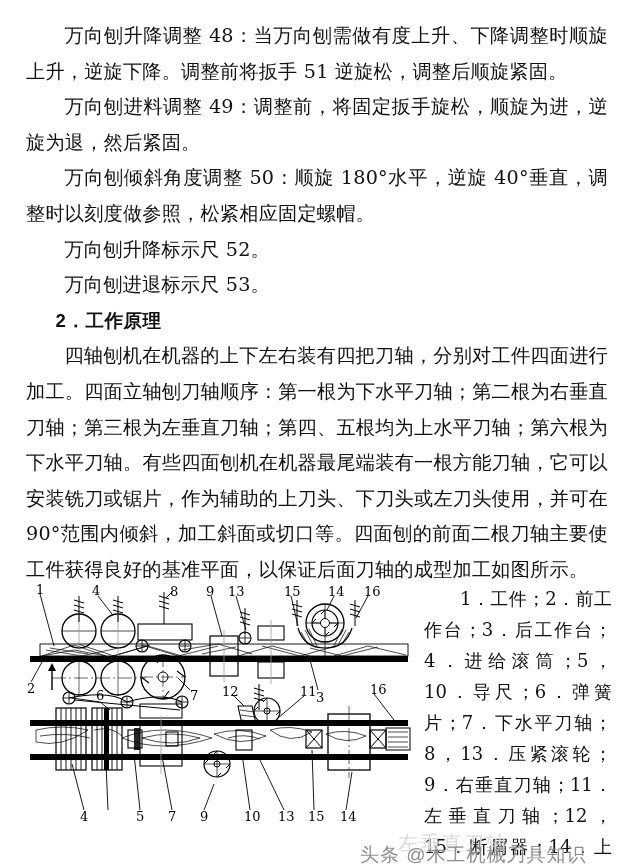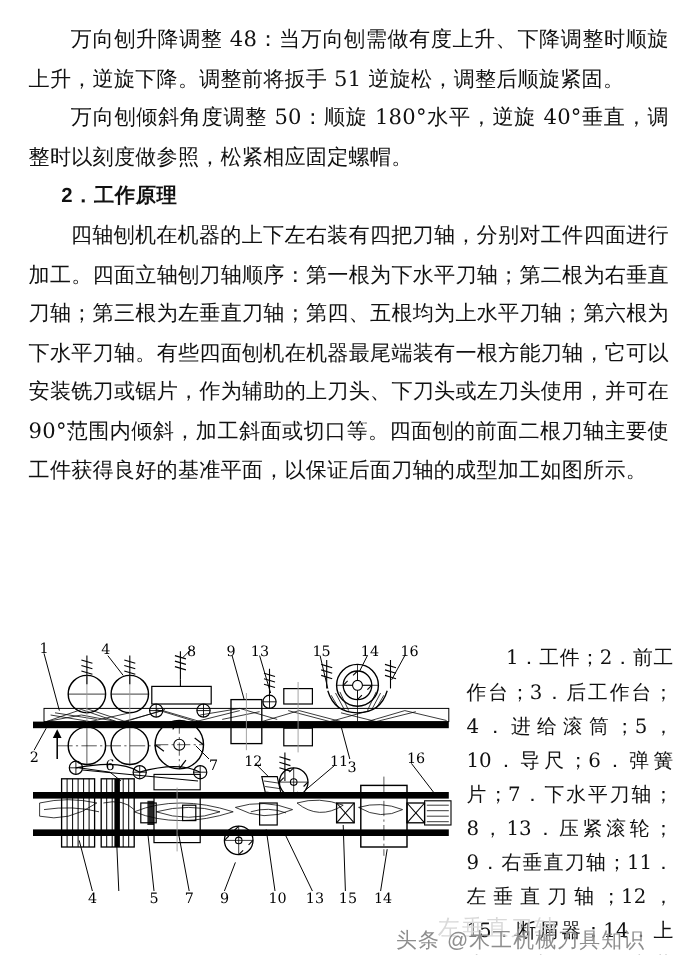--- a/index.html
+++ b/index.html
@@ -100,21 +100,24 @@
     pointer-events: none;
   }
 </style>
 </head>
 <body>
 
 <div class="page">
 
   <div class="textblock">
     <p class="para">万向刨升降调整 48：当万向刨需做有度上升、下降调整时顺旋上升，逆旋下降。调整前将扳手 51 逆旋松，调整后顺旋紧固。</p>
+    <p class="para">万向刨进料调整 49：调整前，将固定扳手旋松，顺旋为进，逆旋为退，然后紧固。</p>
     <p class="para">万向刨倾斜角度调整 50：顺旋 180°水平，逆旋 40°垂直，调整时以刻度做参照，松紧相应固定螺帽。</p>
+    <p class="para">万向刨升降标示尺 52。</p>
+    <p class="para">万向刨进退标示尺 53。</p>
     <h2 class="heading">2．工作原理</h2>
     <p class="para">四轴刨机在机器的上下左右装有四把刀轴，分别对工件四面进行加工。四面立轴刨刀轴顺序：第一根为下水平刀轴；第二根为右垂直刀轴；第三根为左垂直刀轴；第四、五根均为上水平刀轴；第六根为下水平刀轴。有些四面刨机在机器最尾端装有一根方能刀轴，它可以安装铣刀或锯片，作为辅助的上刀头、下刀头或左刀头使用，并可在 90°范围内倾斜，加工斜面或切口等。四面刨的前面二根刀轴主要使工件获得良好的基准平面，以保证后面刀轴的成型加工如图所示。</p>
   </div>
 
   <div class="figure-wrap">
     <svg width="394" height="248" viewBox="0 0 394 248" xmlns="http://www.w3.org/2000/svg">
       <defs>
         <g id="spring">
           <line x1="0" y1="0" x2="0" y2="26" stroke="#000" stroke-width="1"></line>
           <line x1="-5" y1="4" x2="5" y2="7" stroke="#000" stroke-width="1"></line>

